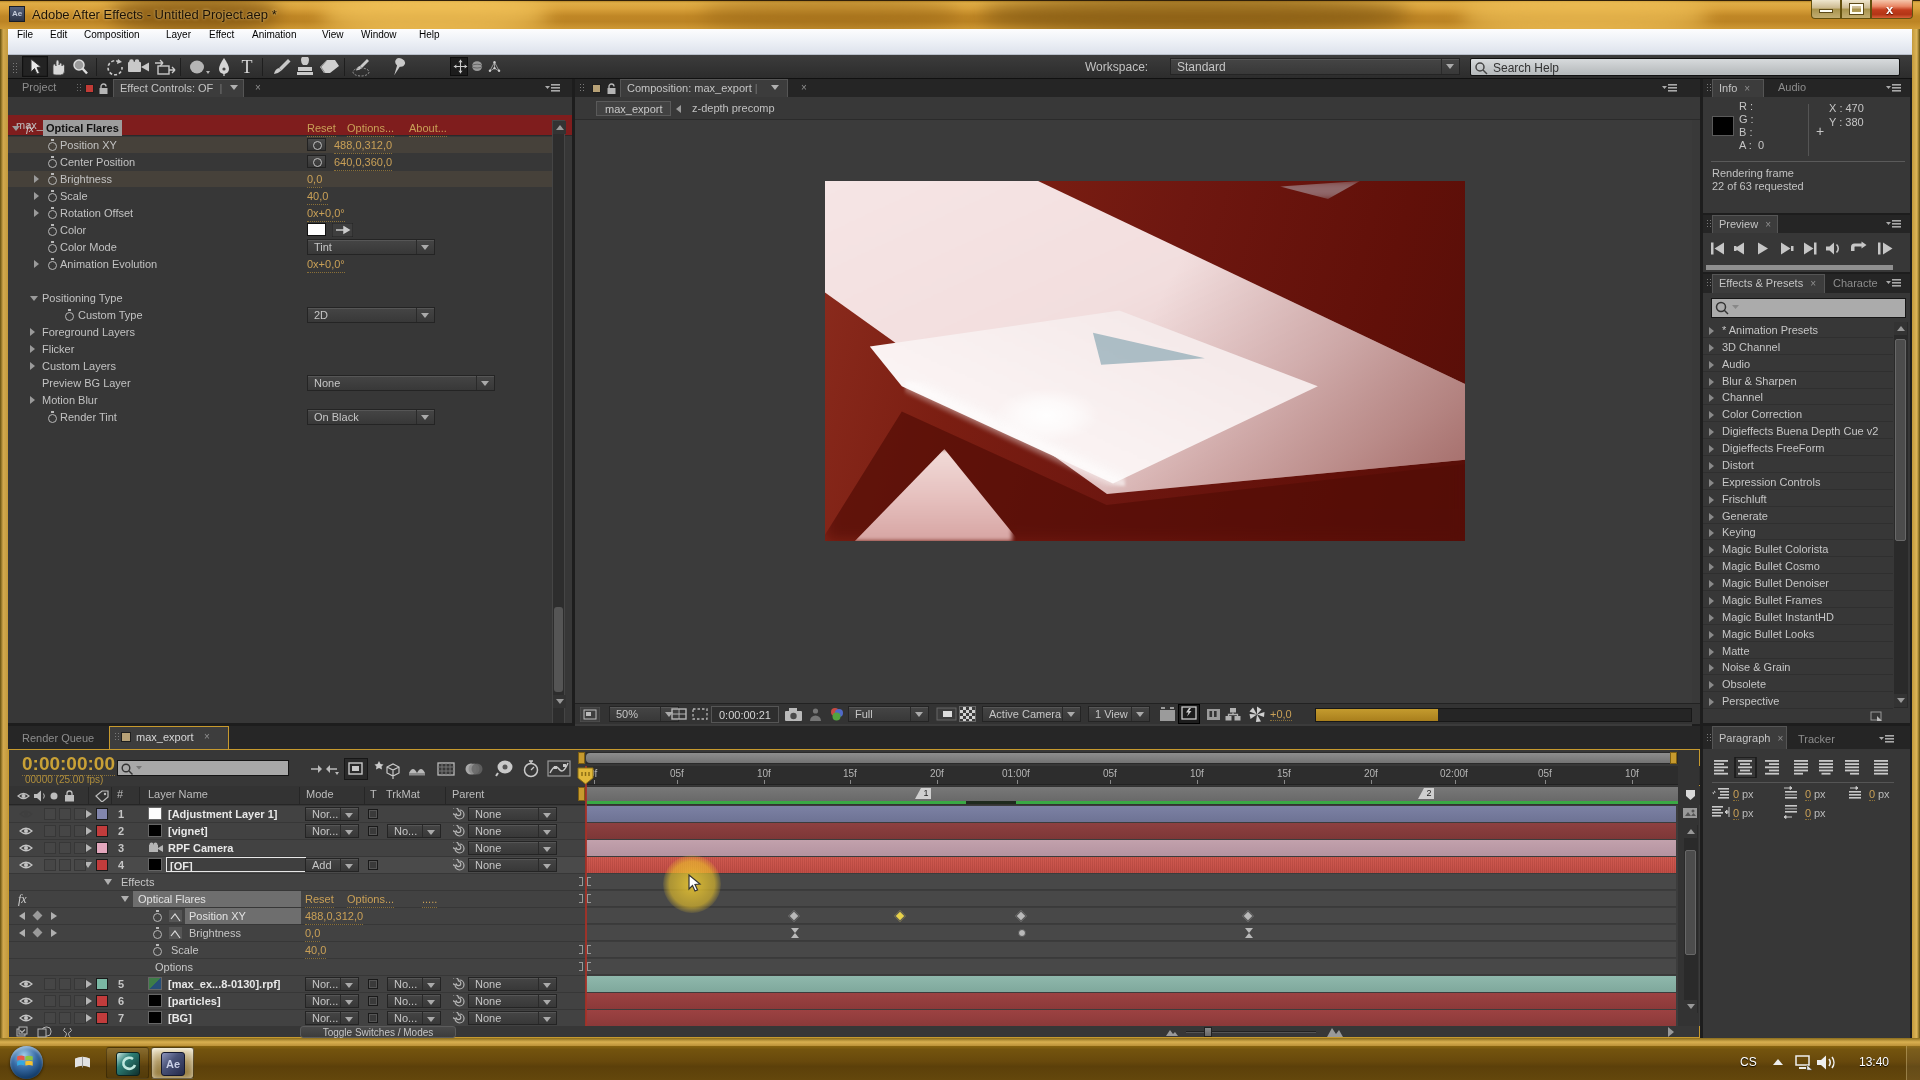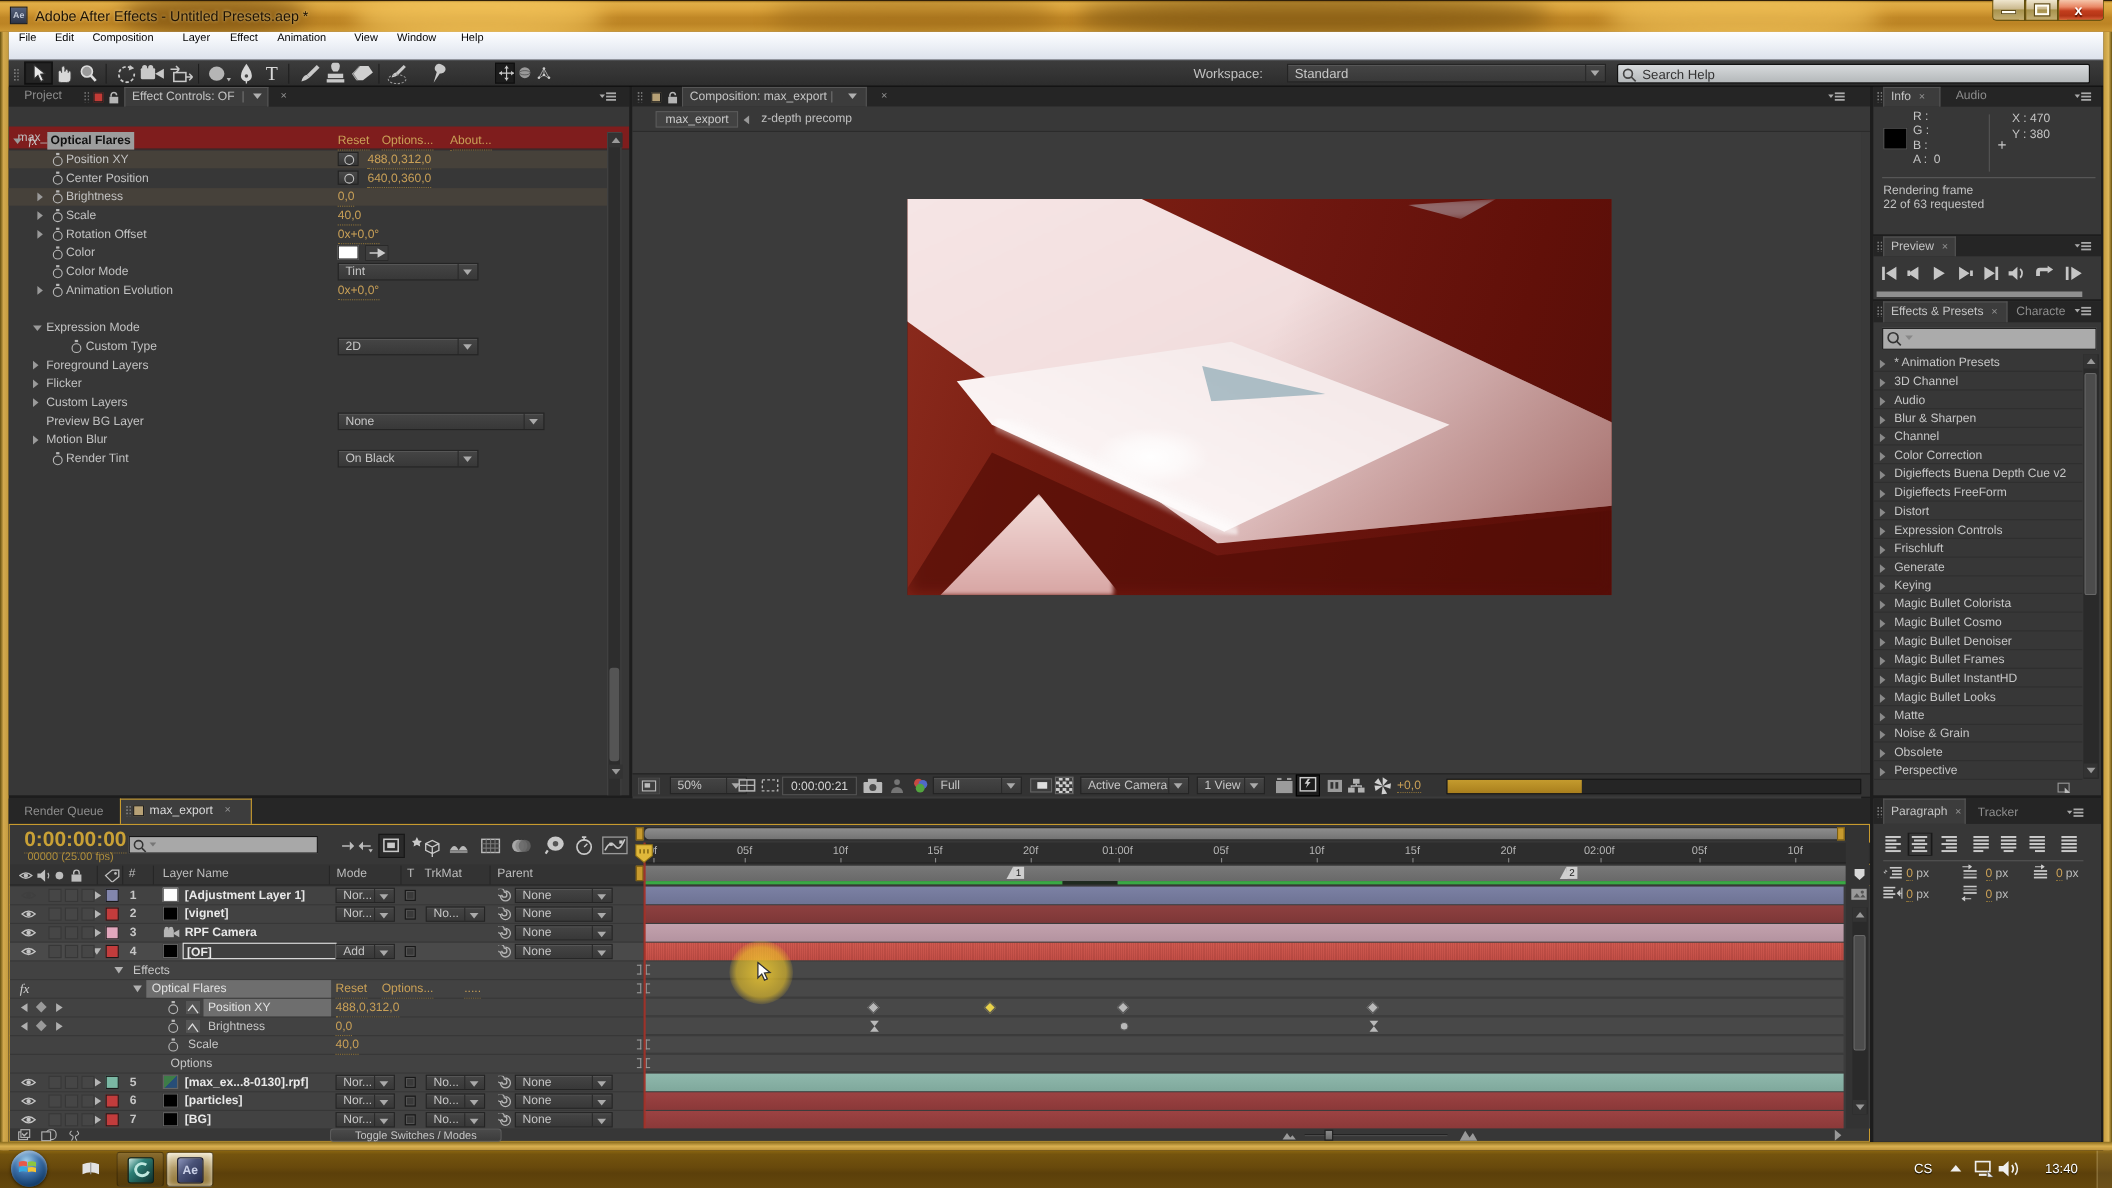--- a/index.html
+++ b/index.html
@@ -72,21 +72,21 @@
 
 <div id="titlebar" class="abs">
   <div class="tblob" style="left:110px;top:-6px;width:170px;height:40px;background:#7a5010;opacity:.7"></div>
   <div class="tblob" style="left:320px;top:-8px;width:230px;height:45px;background:#f6c85e;opacity:.7"></div>
   <div class="tblob" style="left:700px;top:-5px;width:260px;height:40px;background:#8a5c12;opacity:.4"></div>
   <div class="tblob" style="left:980px;top:-6px;width:430px;height:42px;background:#775110;opacity:.65"></div>
   <div class="tblob" style="left:1460px;top:-8px;width:250px;height:46px;background:#f0c158;opacity:.7"></div>
   <div style="position:absolute;left:0;top:0;width:100%;height:1px;background:#30200a"></div>
 </div>
 <div id="aeicon">Ae</div>
-<div id="titletext">Adobe After Effects - Untitled Presets.aep *</div>
+<div id="titletext">Adobe After Effects - Untitled Project.aep *</div>
 <div class="winbtn" id="btnmin">
       <div style="position:absolute;left:7px;top:9px;width:14px;height:4px;background:#fffef4;border:1px solid #5d4a18"></div>
     </div>
 <div class="winbtn" id="btnmax">
       <div style="position:absolute;left:8px;top:4px;width:13px;height:10px;border:2px solid #fffef4;outline:1px solid #5d4a18"></div>
     </div>
 <div class="winbtn" id="btnclose">
       <div style="position:absolute;left:14px;top:2px;color:#fff;font-size:13px;font-weight:bold;text-shadow:0 1px 1px #5a1505">x</div>
     </div>
 
@@ -272,21 +272,21 @@
         <div class="dd" style="left:307px;width:128px">Tint<span class="arr"></span></div>
       </div>
   <div class="ecrow" style="top:177px">
         <span class="tri-r" style="position:absolute;left:34px;top:4px"></span>
         <div class="swx" style="left:47px"></div>
         <span style="position:absolute;left:60px">Animation Evolution</span>
         <span class="gold dotted" style="position:absolute;left:307px">0x+0,0°</span>
       </div>
   <div class="ecrow" style="top:211px">
         <span class="tri-d" style="position:absolute;left:30px;top:6px"></span>
-        <span style="position:absolute;left:42px">Expression Mode</span>
+        <span style="position:absolute;left:42px">Positioning Type</span>
       </div>
   <div class="ecrow" style="top:228px">
         <div class="swx" style="left:64px"></div>
         <span style="position:absolute;left:78px">Custom Type</span>
         <div class="dd" style="left:307px;width:128px">2D<span class="arr"></span></div>
       </div>
   <div class="ecrow" style="top:245px">
         <span class="tri-r" style="position:absolute;left:30px;top:4px"></span>
         <span style="position:absolute;left:42px">Foreground Layers</span>
       </div>

